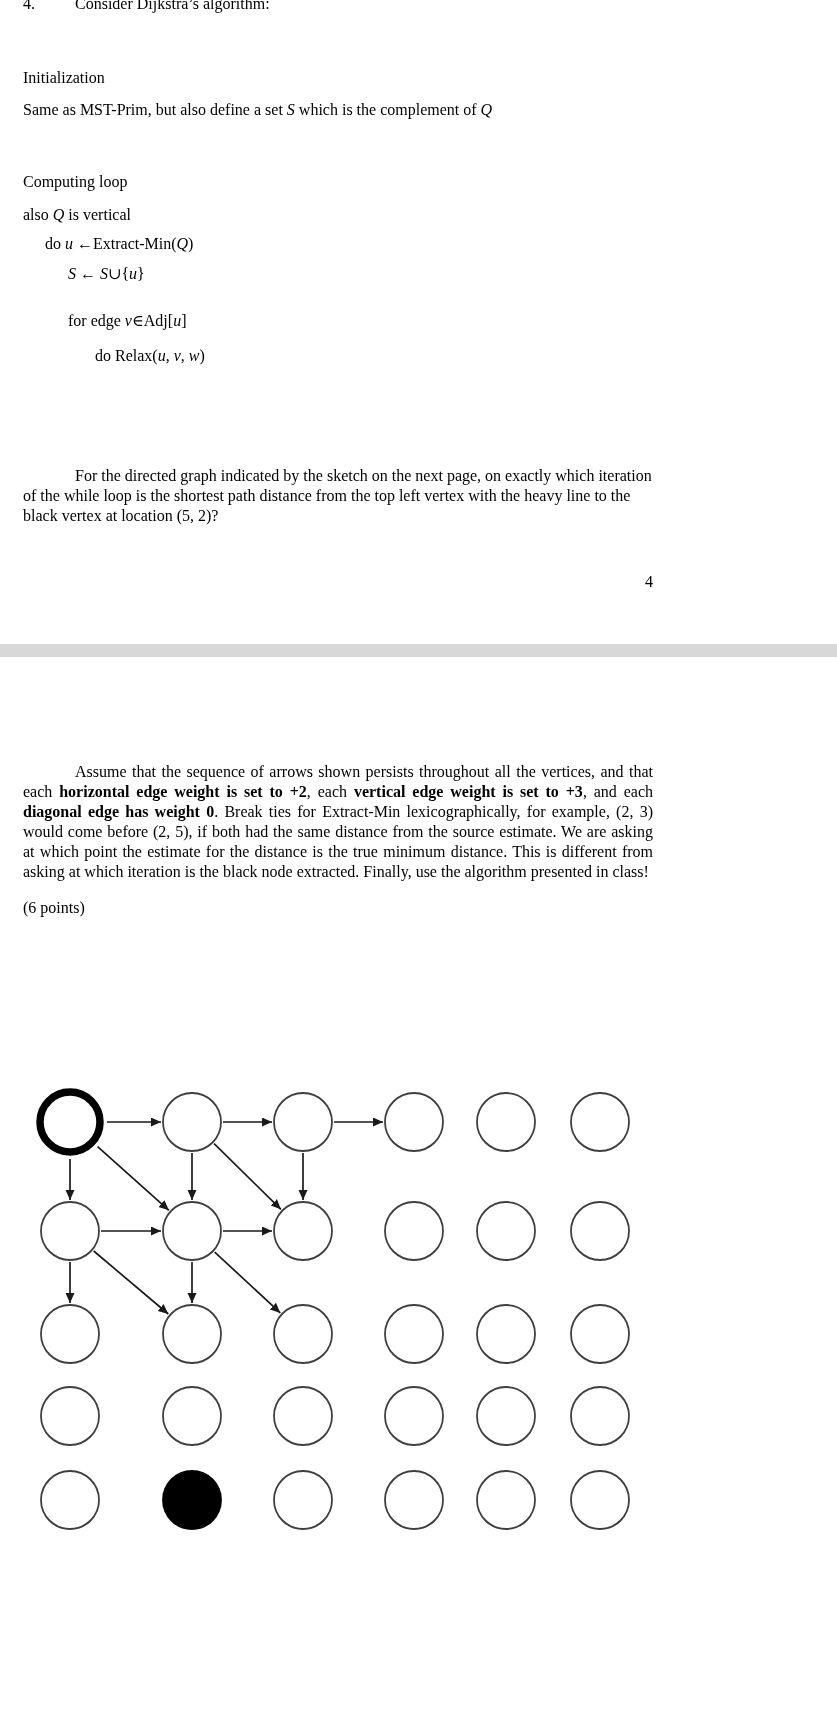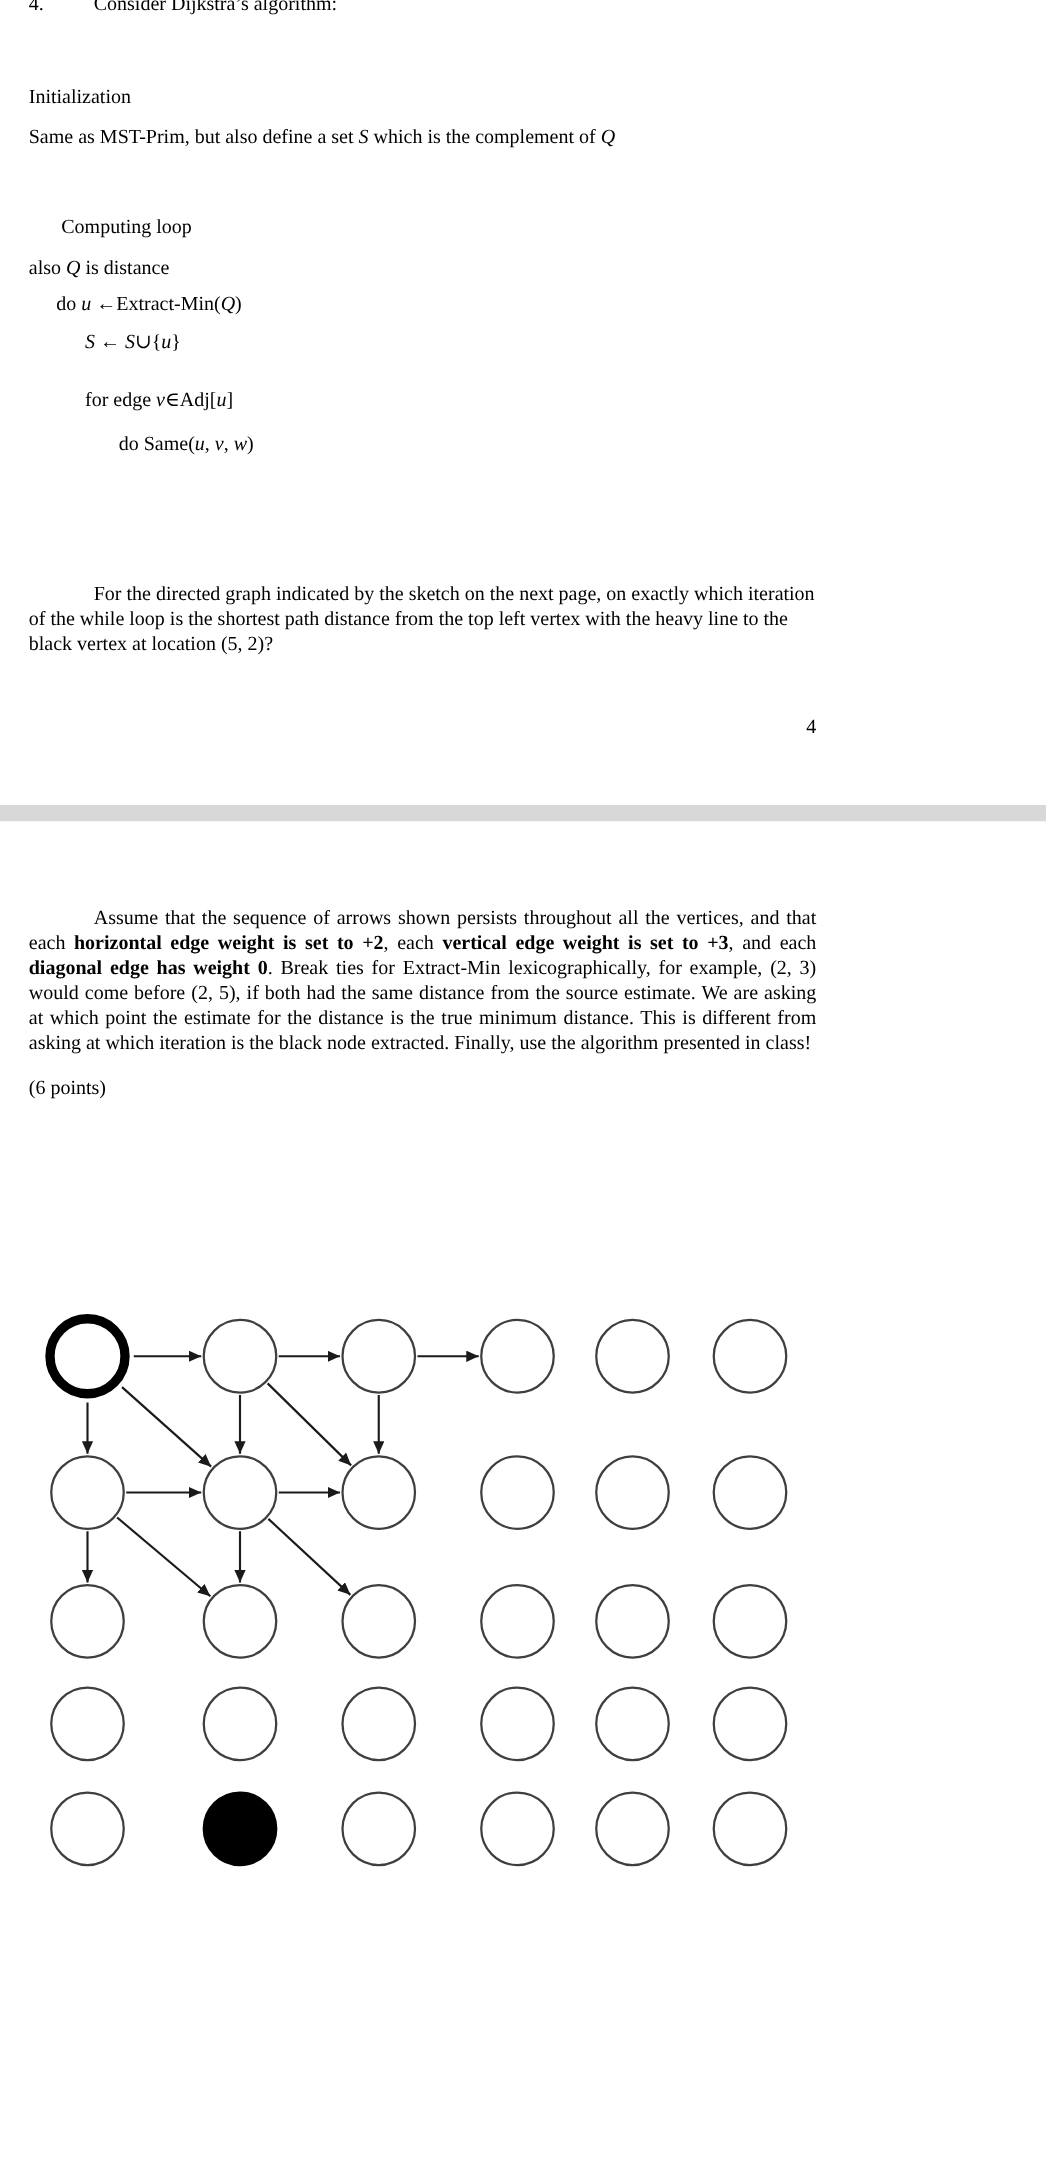--- a/index.html
+++ b/index.html
@@ -31,40 +31,40 @@
 
     <div class="ln" style="top:-6px; left:23px;">
       <span>4.</span>
     </div>
     <div class="ln" style="top:-6px; left:75px;">Consider Dijkstra’s algorithm:</div>
 
     <div class="ln" style="top:68px; left:23px;">Initialization</div>
 
     <div class="ln" style="top:100px; left:23px;"><span>Same as MST-Prim, but also define a set </span><span style="font-style: italic;">S</span><span> which is the complement of </span><span style="font-style: italic;">Q</span></div>
 
-    <div class="ln" style="top:172px; left:23px;margin-left:26px;">Computing loop</div>
+    <div class="ln" style="top:172px; left:23px;">Computing loop</div>
 
-    <div class="ln" style="top:205px; left:23px;"><span>also </span><span style="font-style: italic;">Q</span><span> is distance</span></div>
+    <div class="ln" style="top:205px; left:23px;"><span>also </span><span style="font-style: italic;">Q</span><span> is vertical</span></div>
 
     <div class="ln" style="top:234px; left:45px;"><span>do </span><span style="font-style: italic;">u</span><span> ←</span><span>Extract-Min(</span><span style="font-style: italic;">Q</span><span>)</span></div>
 
     <div class="ln" style="top:264px; left:68px;"><span style="font-style: italic;">S</span><span> ← </span><span style="font-style: italic;">S</span><span>∪{</span><span style="font-style: italic;">u</span><span>}</span></div>
 
     <div class="ln" style="top:311px; left:68px;"><span>for edge </span><span style="font-style: italic;">v</span><span>∈Adj[</span><span style="font-style: italic;">u</span><span>]</span></div>
 
-    <div class="ln" style="top:346px; left:95px;"><span>do Same(</span><span style="font-style: italic;">u</span><span>, </span><span style="font-style: italic;">v</span><span>, </span><span style="font-style: italic;">w</span><span>)</span></div>
+    <div class="ln" style="top:346px; left:95px;"><span>do Relax(</span><span style="font-style: italic;">u</span><span>, </span><span style="font-style: italic;">v</span><span>, </span><span style="font-style: italic;">w</span><span>)</span></div>
 
     <p class="para indent" style="top:450px; left:23px; width:632px;">For the directed graph indicated by the sketch on the next page, on exactly which iteration of the while loop is the shortest path distance from the top left vertex with the heavy line to the black vertex at location (5, 2)?</p>
 
     <div class="pagenum" style="top:572px; left:645px;">4</div>
   </section>
 
   <div class="sep" style="top:644px; height:13px;"></div>
 
-  <section class="page" style="top:620px; height:786px;">
+  <section class="page" style="top:657px; height:786px;">
 
     <p class="para justified indent" style="top:89px; left:23px; width:630px;"><span>Assume that the sequence of arrows shown persists throughout all the vertices, and that each </span><span style="font-weight: bold;">horizontal edge weight is set to +2</span><span>, each </span><span style="font-weight: bold;">vertical edge weight is set to +3</span><span>, and each </span><span style="font-weight: bold;">diagonal edge has weight 0</span><span>.  Break ties for Extract-Min lexicographically, for example, (2, 3) would come before (2, 5), if both had the same distance from the source estimate.  We are asking at which point the estimate for the distance is the true minimum distance.  This is different from asking at which iteration is the black node extracted.  Finally, use the algorithm presented in class!</span></p>
 
     <div class="ln" style="top:241px; left:23px;">(6 points)</div>
 
     <svg id="graph-svg" width="650" height="480" viewBox="0 0 650 480" style="position:absolute; top:419px; left:30px;">
       <defs>
         <marker id="arrow" markerWidth="12" markerHeight="10" refX="10" refY="4.5" orient="auto" markerUnits="userSpaceOnUse">
           <path d="M0,0 L10,4.5 L0,9 Z" fill="#1a1a1a"></path>
         </marker>

